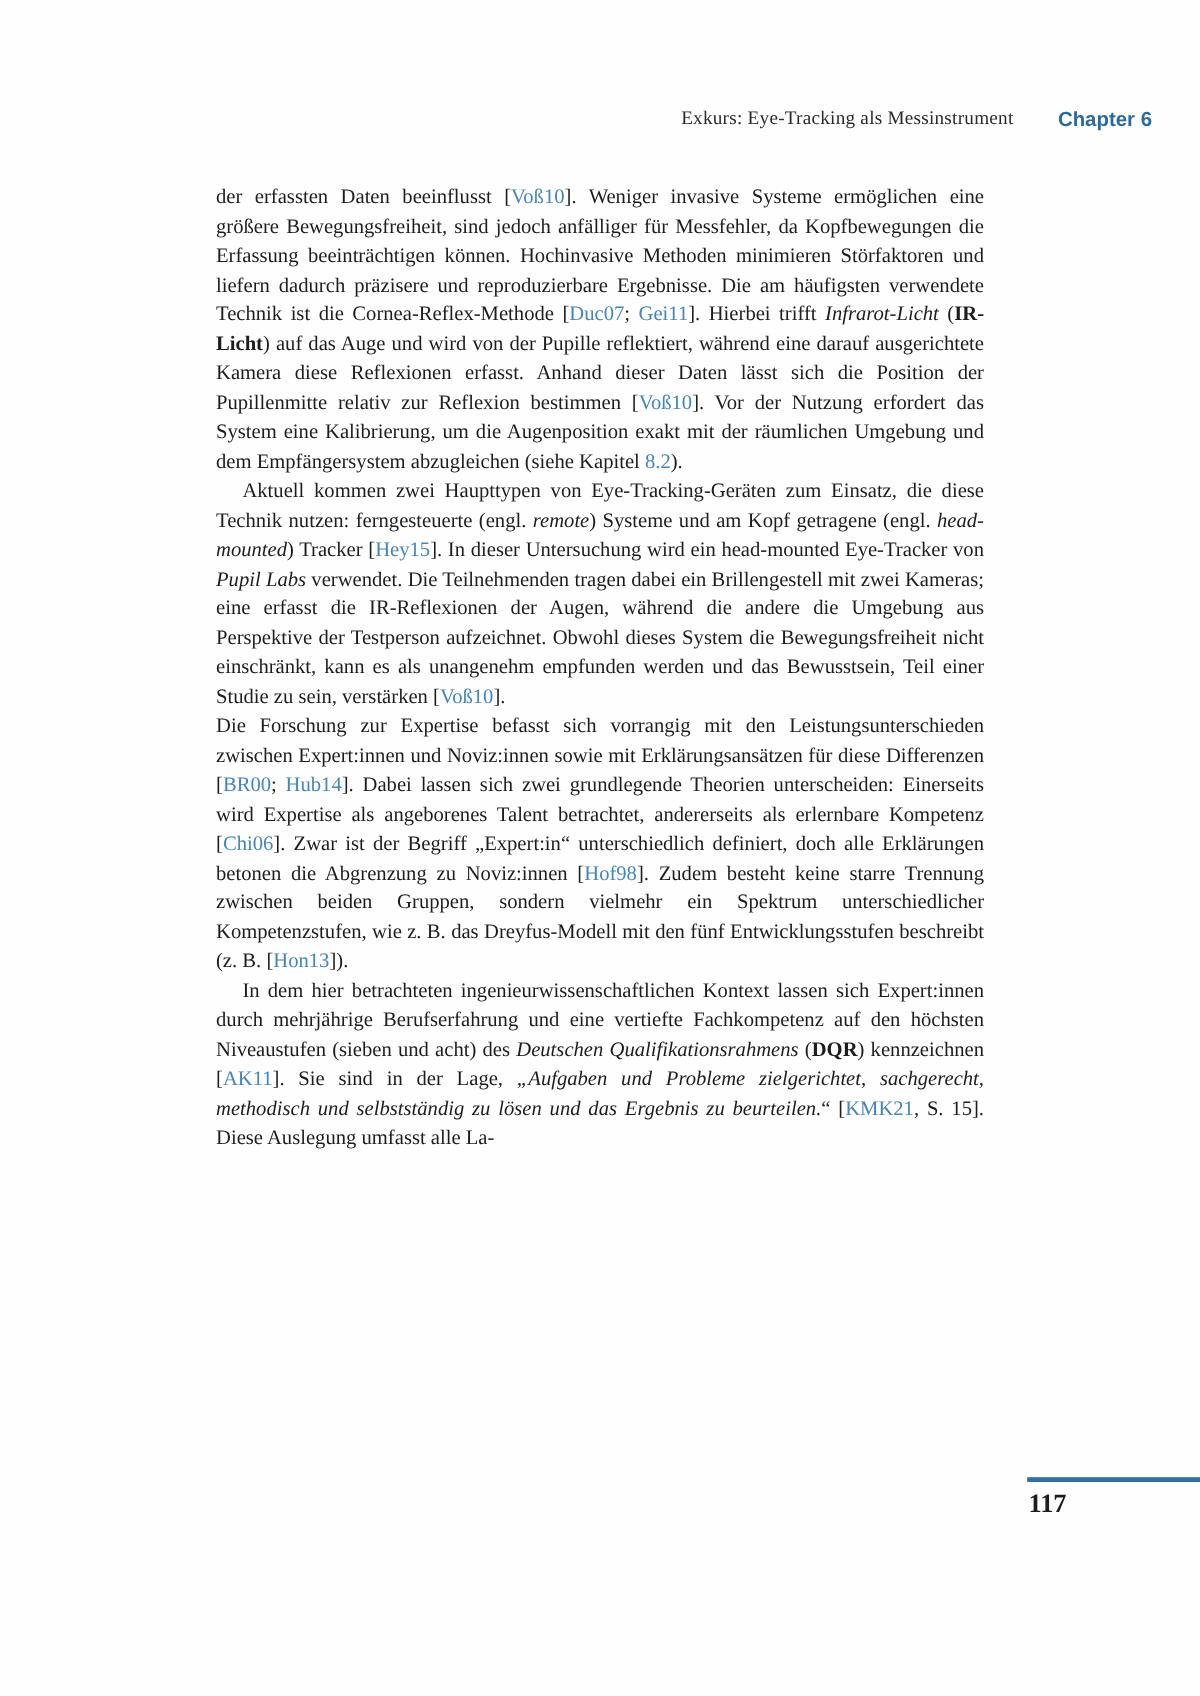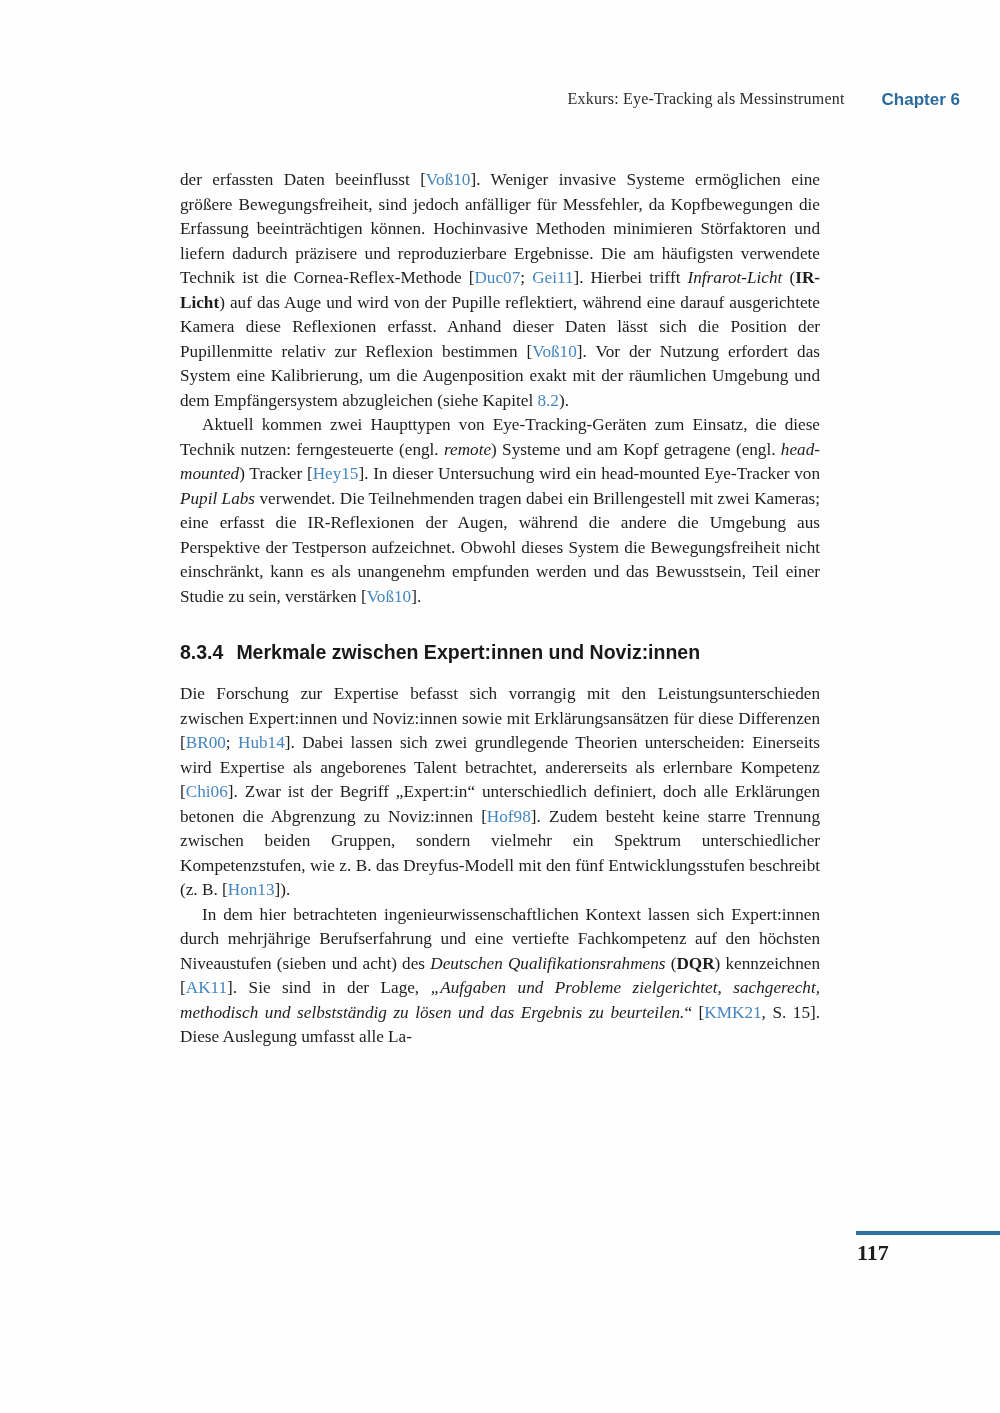--- a/index.html
+++ b/index.html
@@ -34,21 +34,21 @@
     letter-spacing:0.2px;
   }
   .chapter-label{
     font-family:"Liberation Sans", sans-serif;
     font-weight:700;
     font-size:17px;
     color:var(--chapter-blue);
   }
   .text-block{
     position:absolute;
-    top:168px;
+    top:152px;
     left:180px;
     width:640px;
     font-size:17.2px;
     line-height:24.5px;
     text-align:justify;
   }
   .para{margin:0;}
   .para.indent{text-indent:22px;}
   .run-n{font-style:normal;}
   .run-i{font-style:italic;}
@@ -87,23 +87,20 @@
 <div class="page">
 
   <header class="running-header">
     <span class="running-title">Exkurs: Eye-Tracking als Messinstrument</span>
     <span class="chapter-label">Chapter 6</span>
   </header>
 
   <main class="text-block">
     <p class="para"><span class="run-n">der erfassten Daten beeinflusst [</span><span class="run-c">Voß10</span><span class="run-n">]. Weniger invasive Systeme ermöglichen eine größere Bewegungsfreiheit, sind jedoch anfälliger für Messfehler, da Kopfbewegungen die Erfassung beeinträchtigen können. Hochinvasive Methoden minimieren Störfaktoren und liefern dadurch präzisere und reproduzierbare Ergebnisse. Die am häufigsten verwendete Technik ist die Cornea-Reflex-Methode [</span><span class="run-c">Duc07</span><span class="run-n">; </span><span class="run-c">Gei11</span><span class="run-n">]. Hierbei trifft </span><span class="run-i">Infrarot-Licht</span><span class="run-n"> (</span><span class="run-b">IR-Licht</span><span class="run-n">) auf das Auge und wird von der Pupille reflektiert, während eine darauf ausgerichtete Kamera diese Reflexionen erfasst. Anhand dieser Daten lässt sich die Position der Pupillenmitte relativ zur Reflexion bestimmen [</span><span class="run-c">Voß10</span><span class="run-n">]. Vor der Nutzung erfordert das System eine Kalibrierung, um die Augenposition exakt mit der räumlichen Umgebung und dem Empfängersystem abzugleichen (siehe Kapitel </span><span class="run-c">8.2</span><span class="run-n">).</span></p>
     <p class="para indent"><span class="run-n">Aktuell kommen zwei Haupttypen von Eye-Tracking-Geräten zum Einsatz, die diese Technik nutzen: ferngesteuerte (engl. </span><span class="run-i">remote</span><span class="run-n">) Systeme und am Kopf getragene (engl. </span><span class="run-i">head-mounted</span><span class="run-n">) Tracker [</span><span class="run-c">Hey15</span><span class="run-n">]. In dieser Untersuchung wird ein head-mounted Eye-Tracker von </span><span class="run-i">Pupil Labs</span><span class="run-n"> verwendet. Die Teilnehmenden tragen dabei ein Brillengestell mit zwei Kameras; eine erfasst die IR-Reflexionen der Augen, während die andere die Umgebung aus Perspektive der Testperson aufzeichnet. Obwohl dieses System die Bewegungsfreiheit nicht einschränkt, kann es als unangenehm empfunden werden und das Bewusstsein, Teil einer Studie zu sein, verstärken [</span><span class="run-c">Voß10</span><span class="run-n">].</span></p>
-    <h2 class="section-heading">
-      <span class="heading-number">8.3.4</span><span class="heading-title">Merkmale zwischen Expert:innen und Noviz:innen</span>
-    </h2>
     <p class="para"><span class="run-n">Die Forschung zur Expertise befasst sich vorrangig mit den Leistungsunterschieden zwischen Expert:innen und Noviz:innen sowie mit Erklärungsansätzen für diese Differenzen [</span><span class="run-c">BR00</span><span class="run-n">; </span><span class="run-c">Hub14</span><span class="run-n">]. Dabei lassen sich zwei grundlegende Theorien unterscheiden: Einerseits wird Expertise als angeborenes Talent betrachtet, andererseits als erlernbare Kompetenz [</span><span class="run-c">Chi06</span><span class="run-n">]. Zwar ist der Begriff „Expert:in“ unterschiedlich definiert, doch alle Erklärungen betonen die Abgrenzung zu Noviz:innen [</span><span class="run-c">Hof98</span><span class="run-n">]. Zudem besteht keine starre Trennung zwischen beiden Gruppen, sondern vielmehr ein Spektrum unterschiedlicher Kompetenzstufen, wie z. B. das Dreyfus-Modell mit den fünf Entwicklungsstufen beschreibt (z. B. [</span><span class="run-c">Hon13</span><span class="run-n">]).</span></p>
     <p class="para indent"><span class="run-n">In dem hier betrachteten ingenieurwissenschaftlichen Kontext lassen sich Expert:innen durch mehrjährige Berufserfahrung und eine vertiefte Fachkompetenz auf den höchsten Niveaustufen (sieben und acht) des </span><span class="run-i">Deutschen Qualifikationsrahmens</span><span class="run-n"> (</span><span class="run-b">DQR</span><span class="run-n">) kennzeichnen [</span><span class="run-c">AK11</span><span class="run-n">]. Sie sind in der Lage, </span><span class="run-i">„Aufgaben und Probleme zielgerichtet, sachgerecht, methodisch und selbstständig zu lösen und das Ergebnis zu beurteilen.</span><span class="run-n">“ [</span><span class="run-c">KMK21</span><span class="run-n">, S. 15]. Diese Auslegung umfasst alle La-</span></p>
   </main>
 
   <div class="page-rule"></div>
   <div class="page-number">117</div>
 
 </div>
 
 </body></html>

